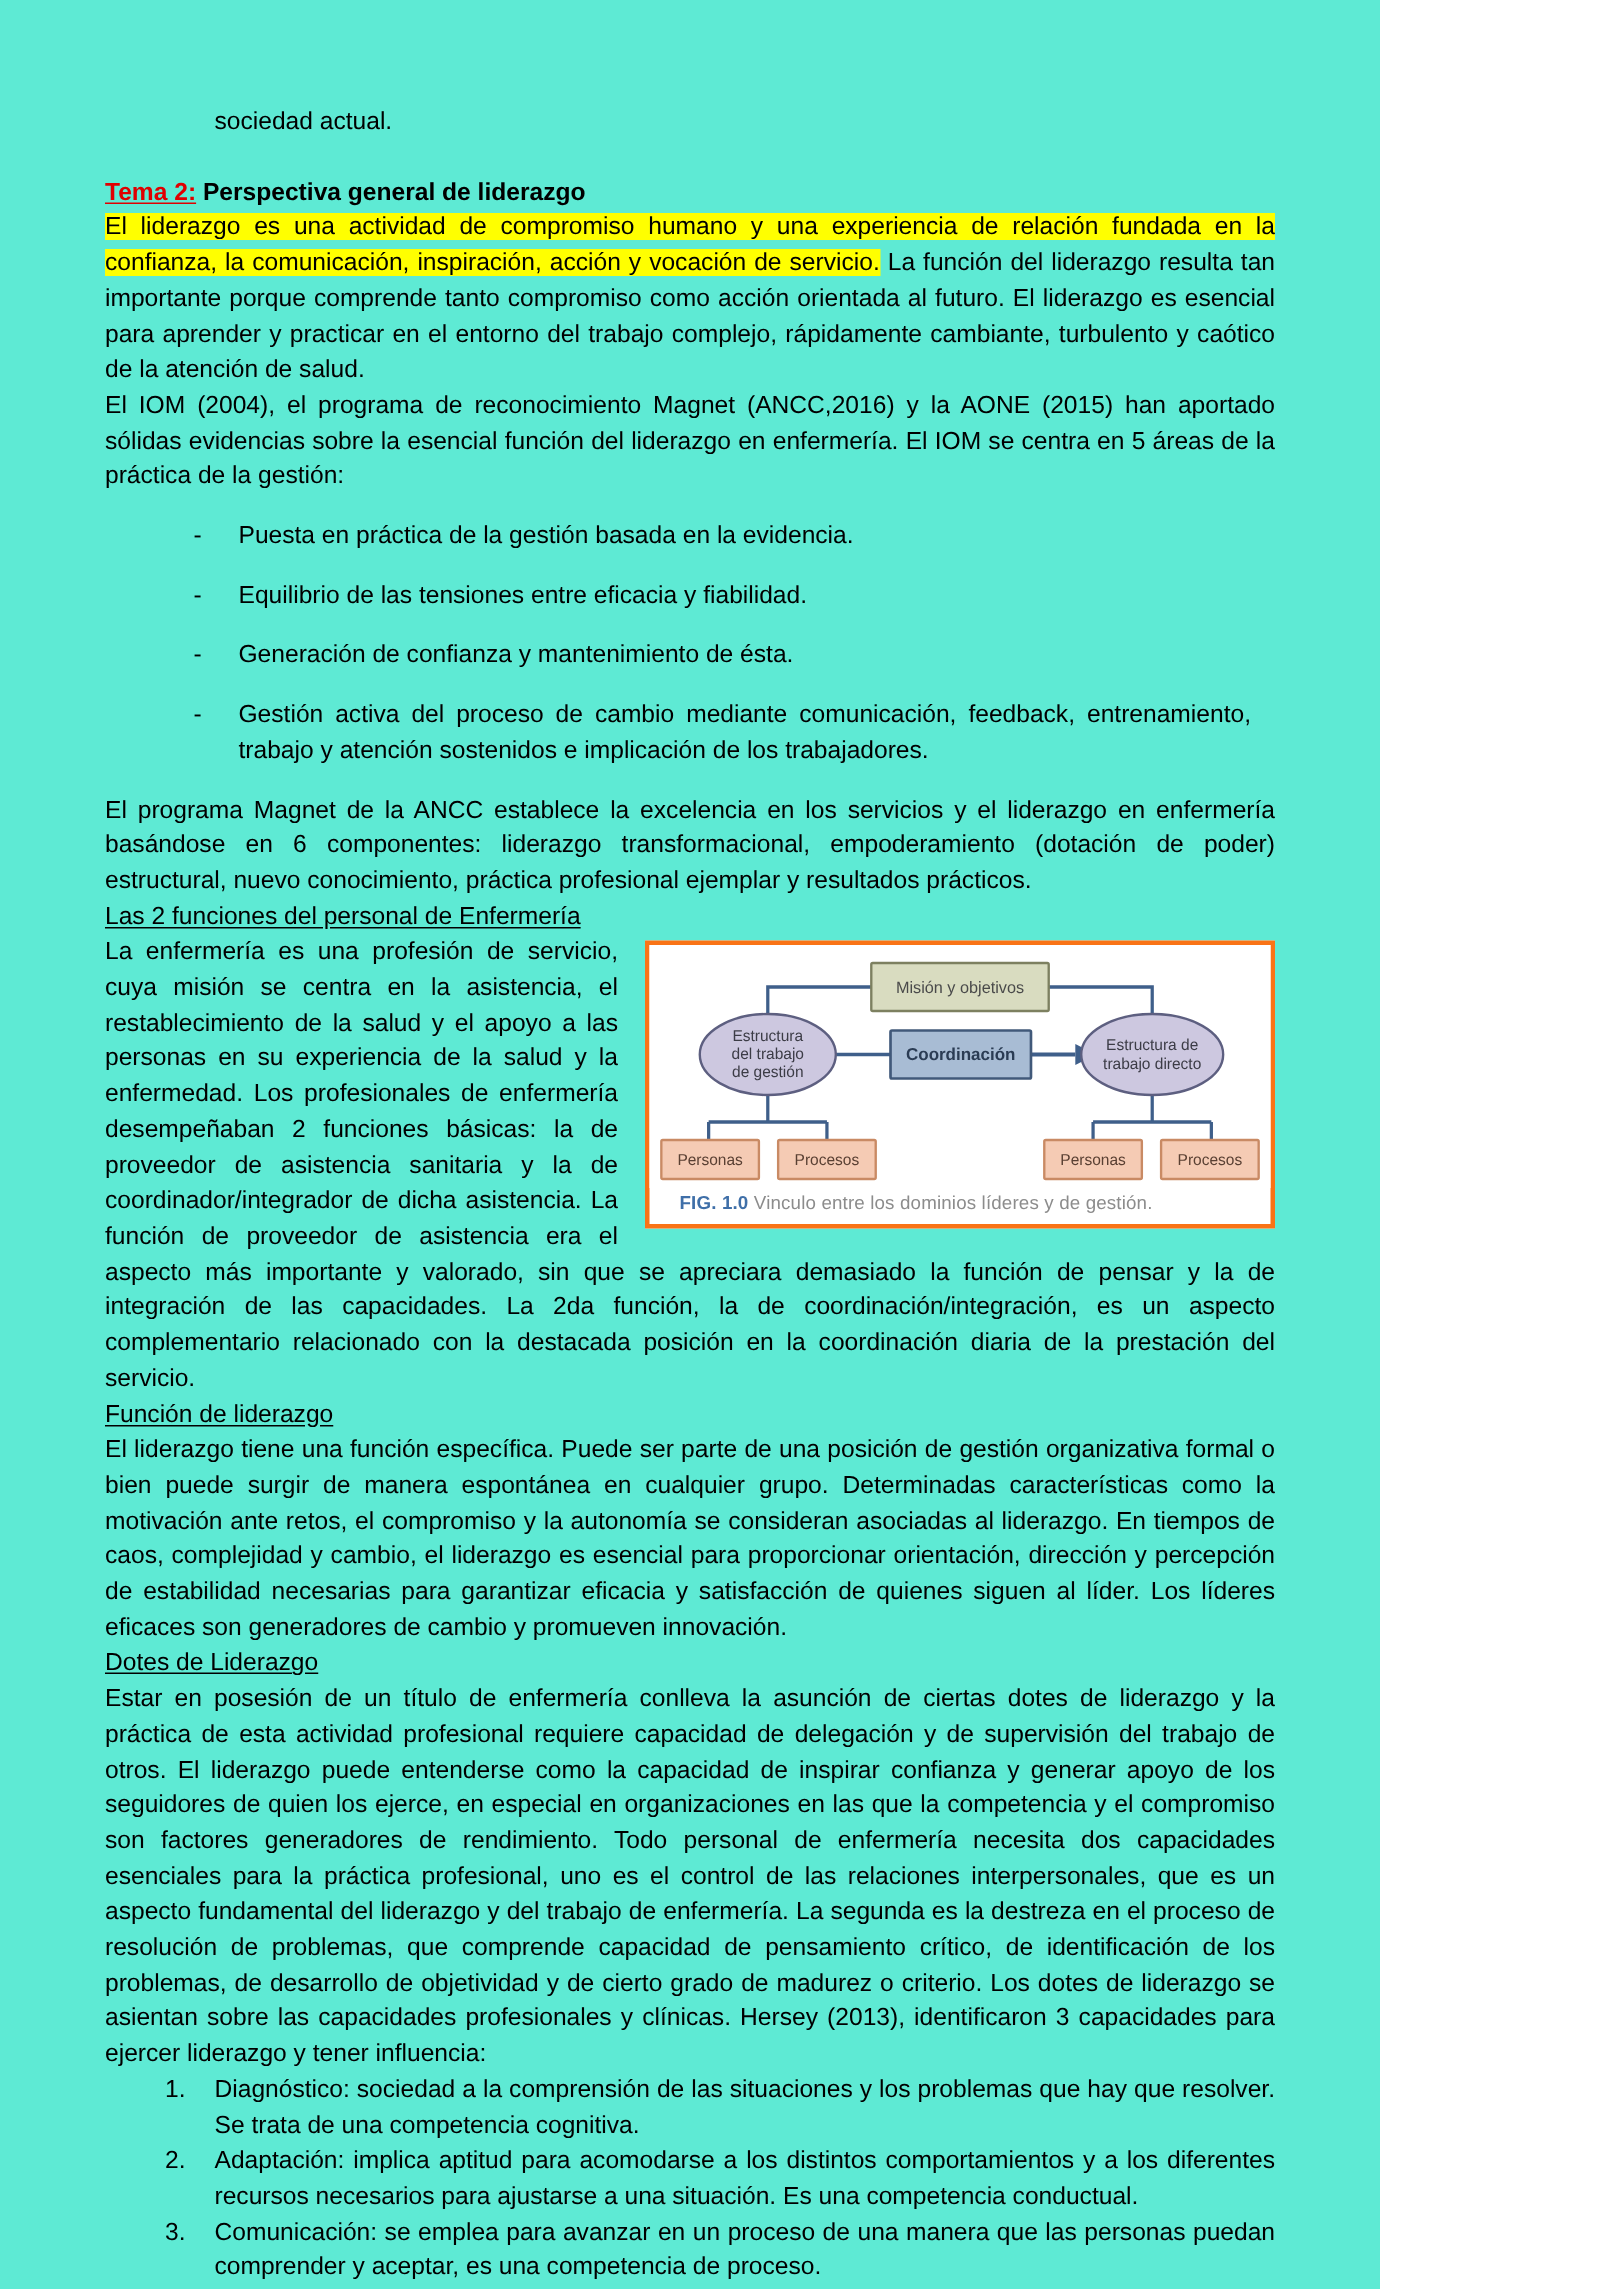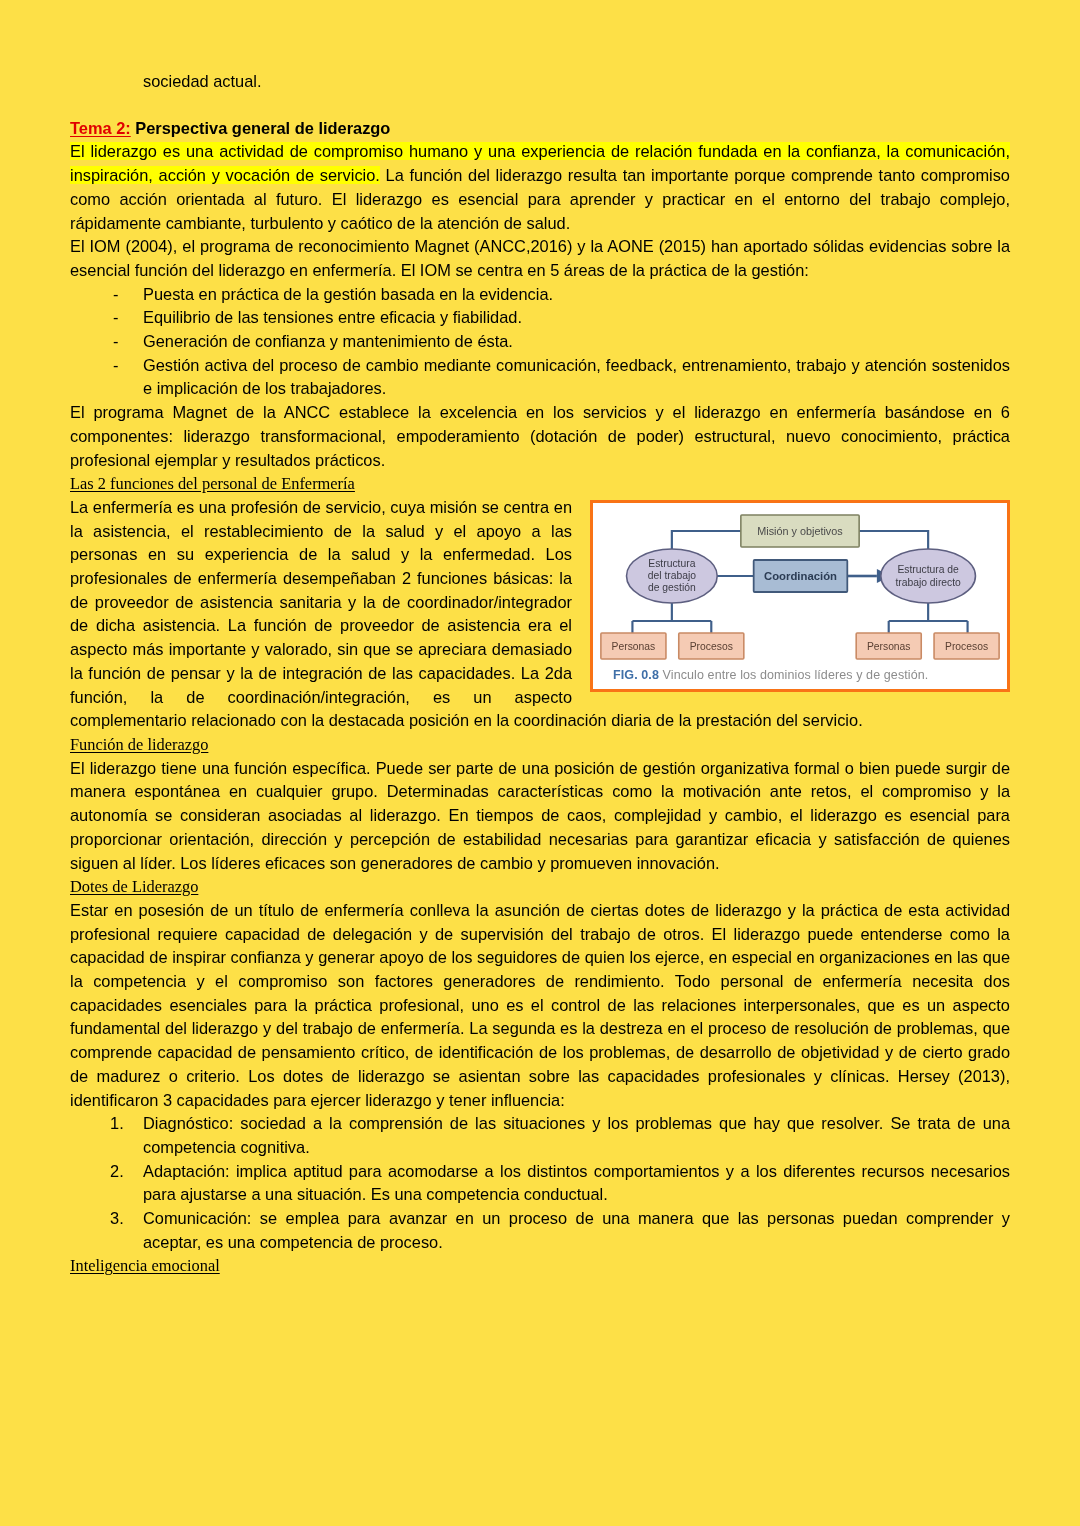--- a/index.html
+++ b/index.html
@@ -6,23 +6,23 @@
     margin: 0;
     padding: 0;
     background: #ffffff;
   }
   body {
     font-family: "Liberation Sans", sans-serif;
     color: #000000;
   }
   .page {
     position: relative;
-    width: 1080px;
+    width: 920px;
     height: 1526px;
-    background: #fde047;
+    background: #5eead4;
     box-sizing: border-box;
     padding: 70px 70px 12px 70px;
     overflow: hidden;
   }
   .doc-body {
     font-size: 16.4px;
     line-height: 1.445;
     text-align: justify;
     text-justify: inter-word;
   }
@@ -62,36 +62,35 @@
   .hl {
     background-color: #ffff00;
   }
   .sub-heading {
     margin: 0;
     font-size: 16.4px;
     line-height: 1.445;
     font-weight: normal;
     text-align: left;
     display: block;
-    font-family: Liberation Serif, serif;
   }
   .sub-heading span.u {
     text-decoration: underline;
     text-underline-offset: 2px;
   }
   ul.dash-list {
     margin: 0;
     padding: 0;
     list-style: none;
   }
   ul.dash-list > li {
     position: relative;
     padding-left: 73px;
     text-align: justify;
-    margin: 0;
+    margin: 16px;
   }
   ul.dash-list > li::before {
     content: "-";
     position: absolute;
     left: 43px;
     top: 0;
   }
   ol.num-list {
     margin: 0;
     padding: 0;
@@ -230,21 +229,21 @@
             <rect x="87" y="130" width="66" height="26" rx="1" fill="#f5cbb4" stroke="#c98a64" stroke-width="1.6"></rect>
             <text x="120" y="147" text-anchor="middle" font-size="10.5" font-family="Liberation Sans, sans-serif" fill="#5a4033">Procesos</text>
 
             <rect x="267" y="130" width="66" height="26" rx="1" fill="#f5cbb4" stroke="#c98a64" stroke-width="1.6"></rect>
             <text x="300" y="147" text-anchor="middle" font-size="10.5" font-family="Liberation Sans, sans-serif" fill="#5a4033">Personas</text>
 
             <rect x="346" y="130" width="66" height="26" rx="1" fill="#f5cbb4" stroke="#c98a64" stroke-width="1.6"></rect>
             <text x="379" y="147" text-anchor="middle" font-size="10.5" font-family="Liberation Sans, sans-serif" fill="#5a4033">Procesos</text>
           </svg>
         </div>
-        <figcaption class="fig-caption"><span class="figno">FIG. 0.8</span><span> Vinculo entre los dominios líderes y de gestión.</span></figcaption>
+        <figcaption class="fig-caption"><span class="figno">FIG. 1.0</span><span> Vinculo entre los dominios líderes y de gestión.</span></figcaption>
       </figure>
 
       <p class="para">La enfermería es una profesión de servicio, cuya misión se centra en la asistencia, el restablecimiento de la salud y el apoyo a las personas en su experiencia de la salud y la enfermedad. Los profesionales de enfermería desempeñaban 2 funciones básicas: la de proveedor de asistencia sanitaria y la de coordinador/integrador de dicha asistencia. La función de proveedor de asistencia era el aspecto más importante y valorado, sin que se apreciara demasiado la función de pensar y la de integración de las capacidades. La 2da función, la de coordinación/integración, es un aspecto complementario relacionado con la destacada posición en la coordinación diaria de la prestación del servicio.</p>
 
     </div>
 
     <div class="sub-heading"><span class="u">Función de liderazgo</span></div>
 
     <p class="para">El liderazgo tiene una función específica. Puede ser parte de una posición de gestión organizativa formal o bien puede surgir de manera espontánea en cualquier grupo. Determinadas características como la motivación ante retos, el compromiso y la autonomía se consideran asociadas al liderazgo. En tiempos de caos, complejidad y cambio, el liderazgo es esencial para proporcionar orientación, dirección y percepción de estabilidad necesarias para garantizar eficacia y satisfacción de quienes siguen al líder. Los líderes eficaces son generadores de cambio y promueven innovación.</p>
 

